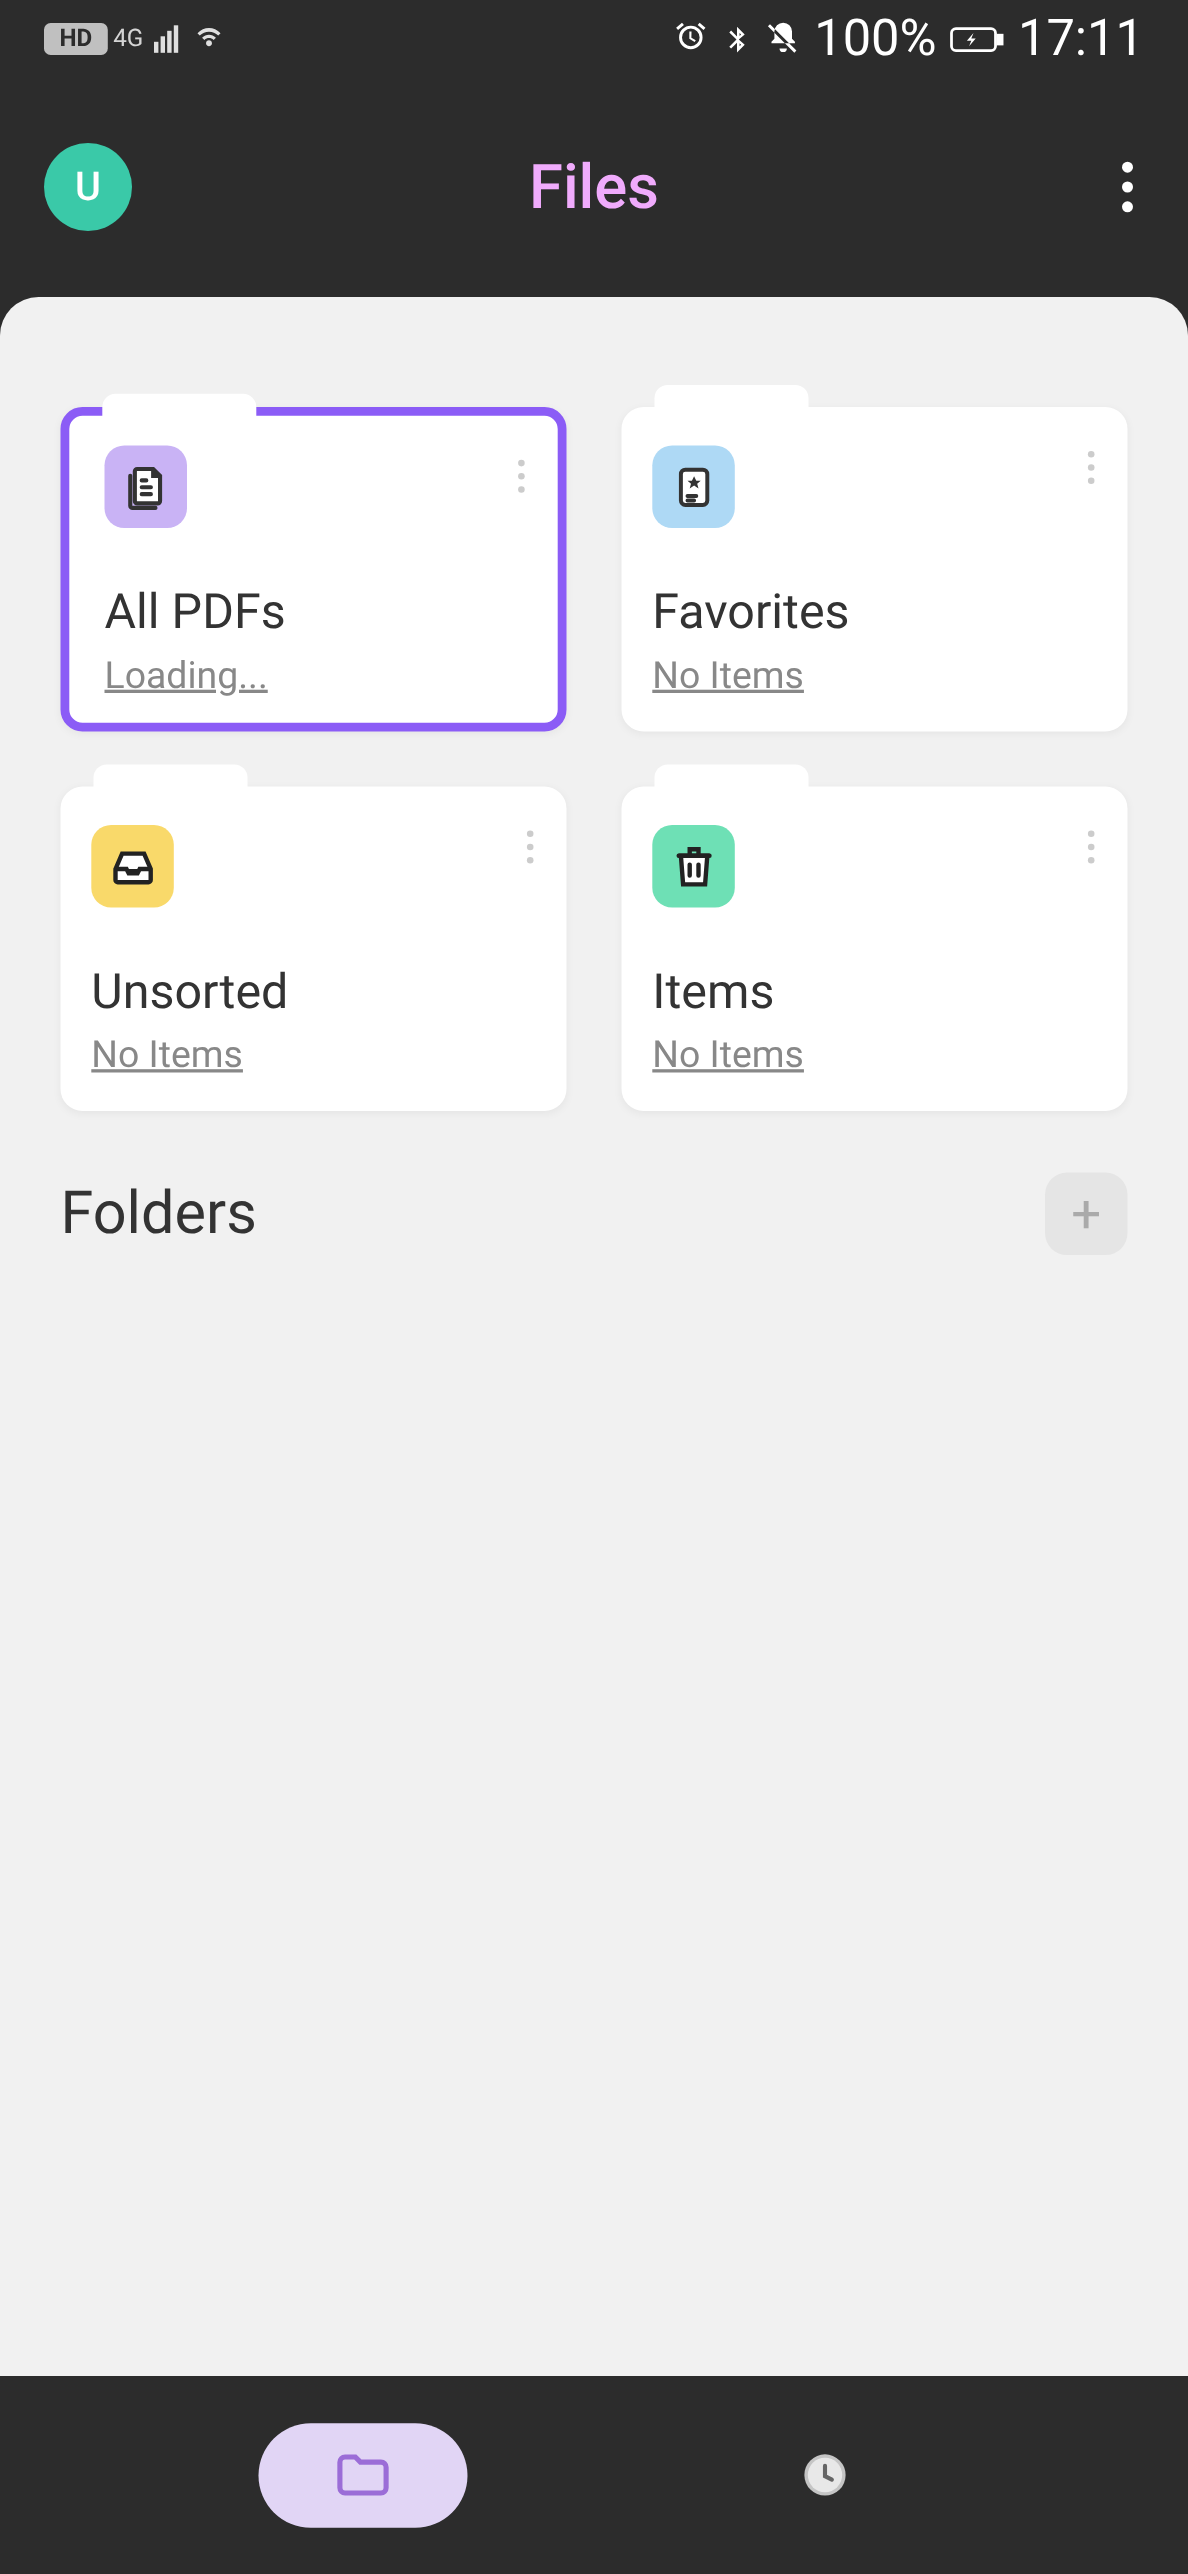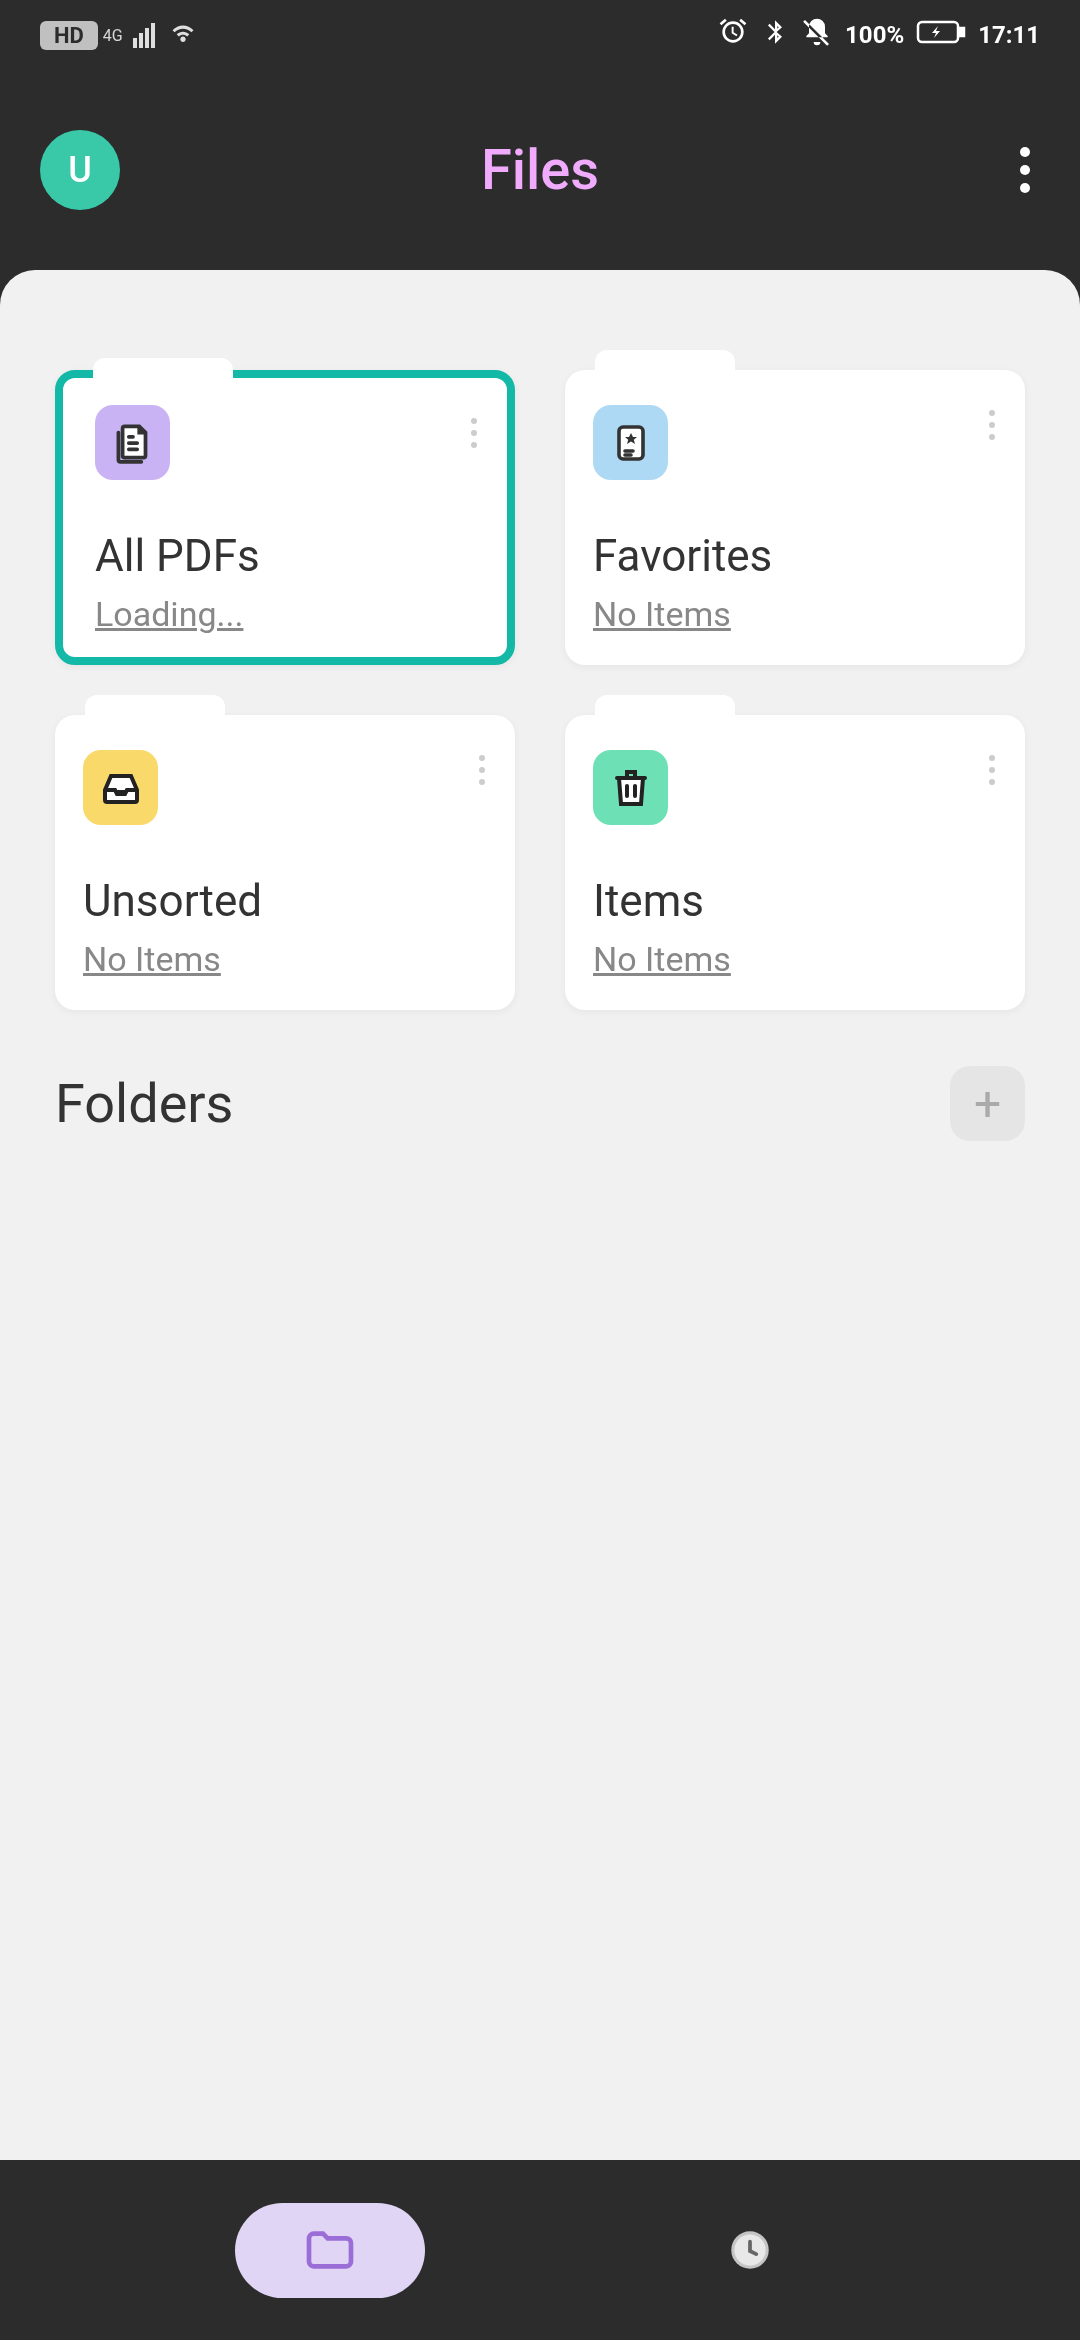--- a/index.html
+++ b/index.html
@@ -38,22 +38,22 @@
       padding: 2px 14px;
       border-radius: 6px;
       font-size: 22px;
       font-weight: bold;
     }
     
     .status-right {
       display: flex;
       align-items: center;
       gap: 12px;
-      font-size: 24px;
-      font-weight: 700;
+      font-size: 46px;
+      font-weight: 400;
     }
     
     .app-header {
       height: 200px;
       background: #2c2c2c;
       display: flex;
       align-items: center;
       justify-content: space-between;
       padding: 0 40px;
     }
@@ -113,21 +113,21 @@
       position: absolute;
       top: -20px;
       left: 30px;
       width: 140px;
       height: 25px;
       background: white;
       border-radius: 12px 12px 0 0;
     }
     
     .folder-card.highlighted {
-      border: 8px solid #14b8a6;
+      border: 8px solid #8b5cf6;
       padding: 27px 32px;
     }
     
     .card-icon-wrap {
       width: 75px;
       height: 75px;
       border-radius: 18px;
       display: flex;
       align-items: center;
       justify-content: center;
@@ -201,21 +201,21 @@
       display: flex;
       align-items: center;
       justify-content: center;
     }
     
     .nav-item.active {
       background: #e1d5f5;
     }
     
     .signal-4g {
-      font-size: 16px;
+      font-size: 22px;
       opacity: 0.8;
       margin-left: -5px;
     }
     
     .signal-bars {
       display: inline-flex;
       align-items: flex-end;
       gap: 2px;
     }
     

